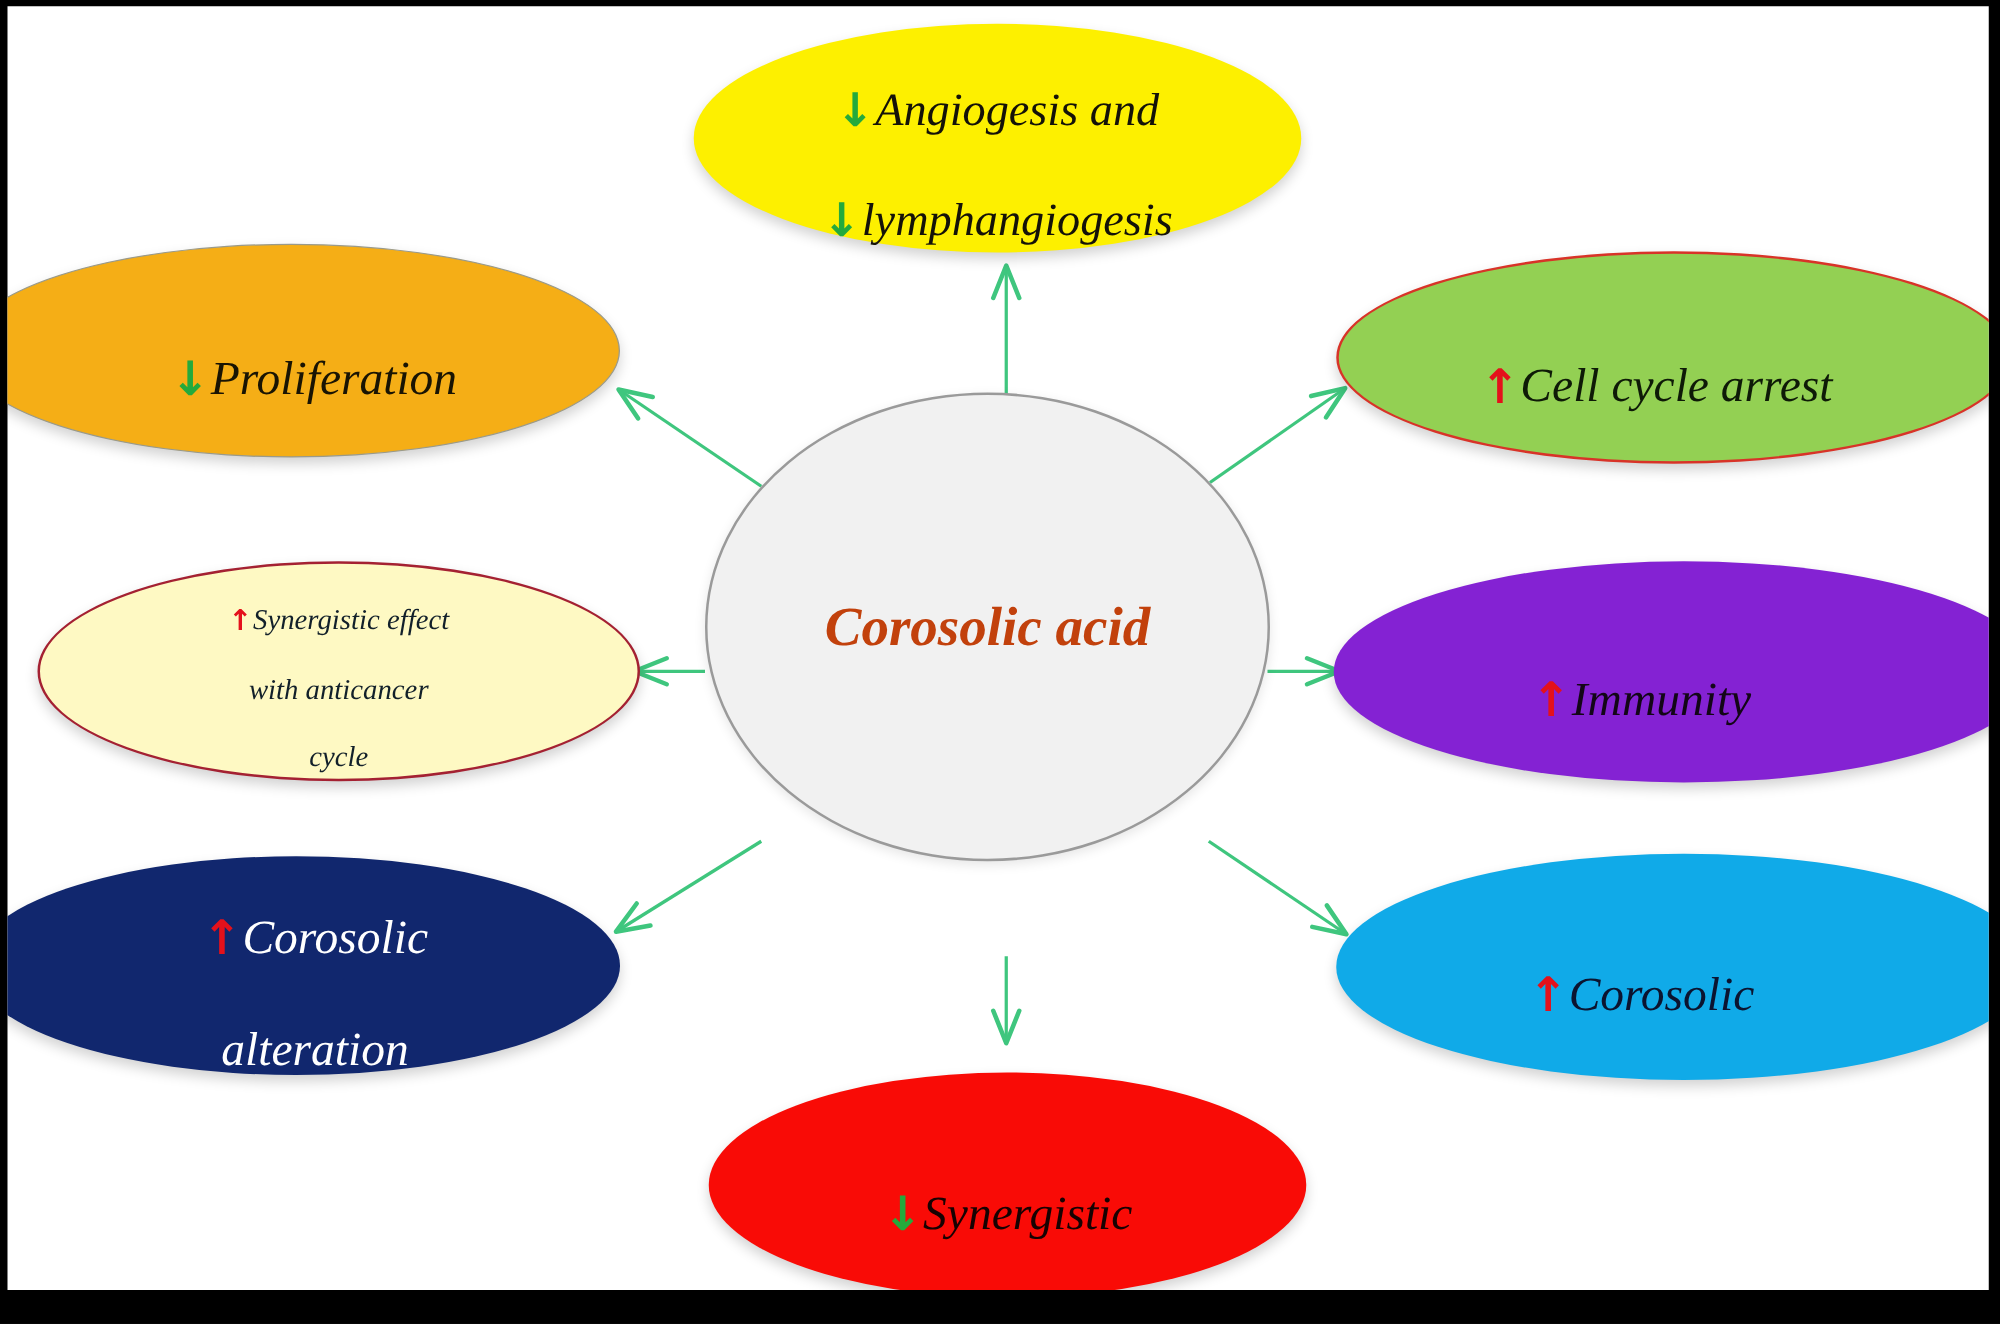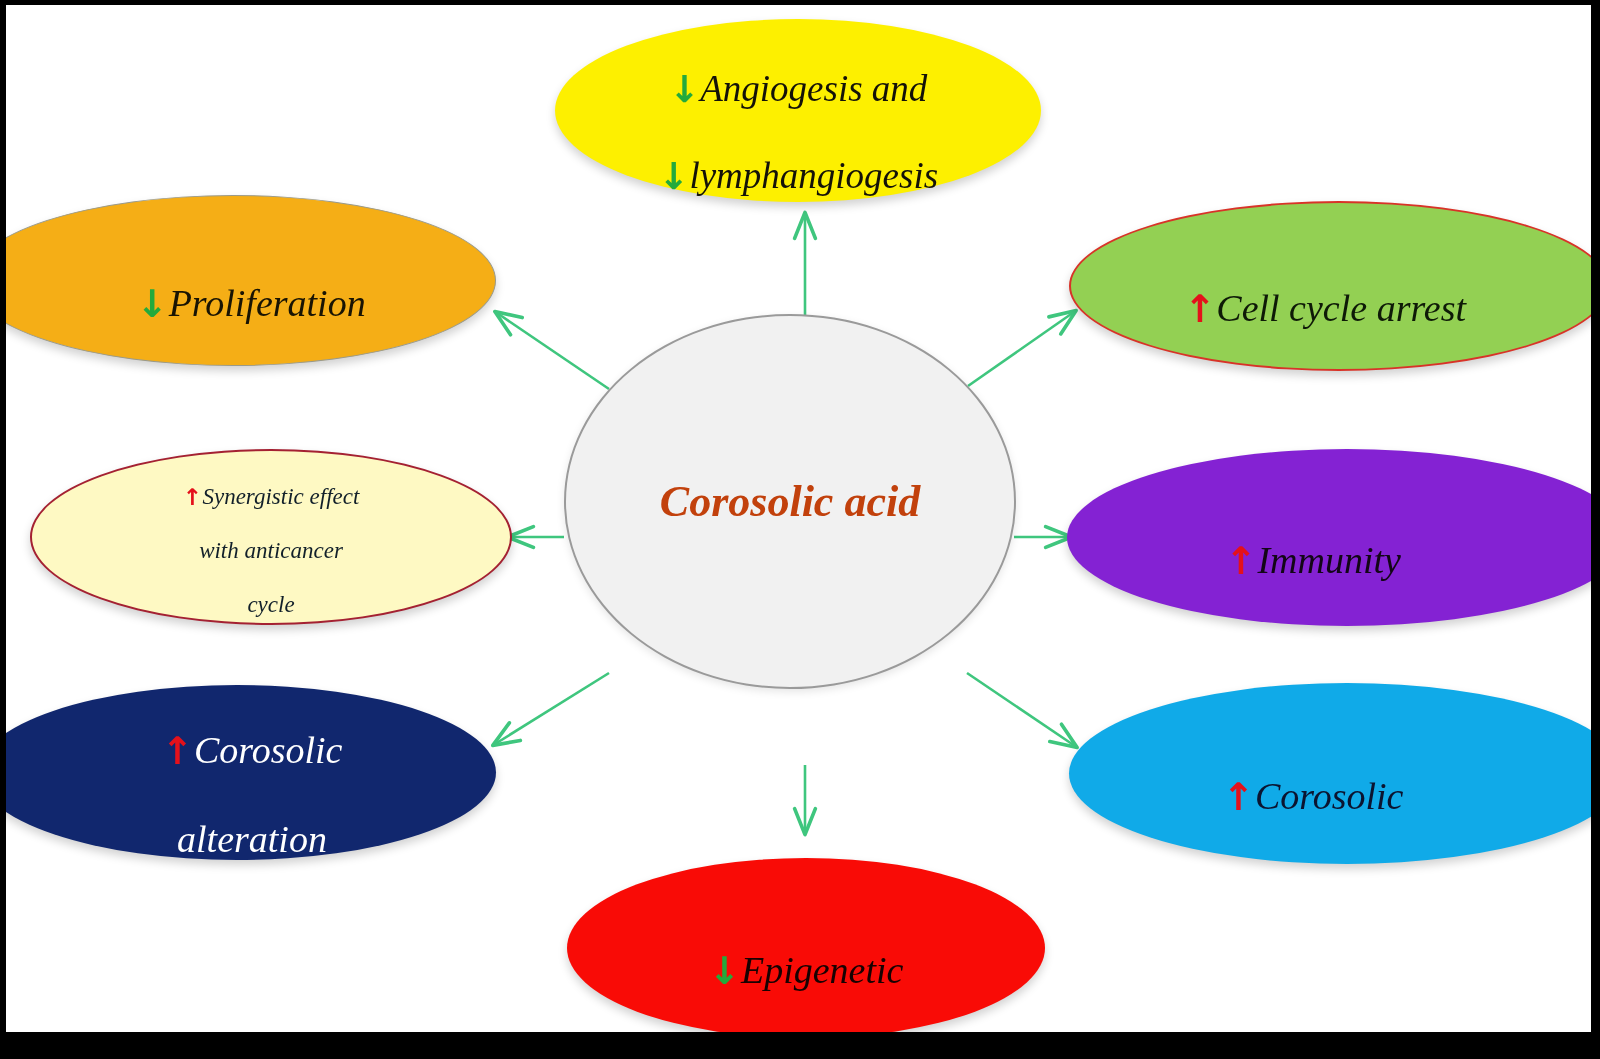--- a/index.html
+++ b/index.html
@@ -166,21 +166,21 @@
     <div class="node ellipse shadowed" style="left:1063px; top:678px; width:556px; height:181px;
                 background:#10aae8; border:none; color:#0b1430; font-size:38px;">
       <span class="node-text" style="padding-right:86px;">
         <span class="arrow-glyph arrow-up">↑</span><span>Corosolic</span>
       </span>
     </div>
 
     <div class="node ellipse shadowed" style="left:561px; top:853px; width:478px; height:180px;
                 background:#f90b06; border:none; color:#170202; font-size:38px;">
       <span class="node-text">
-        <span class="arrow-glyph arrow-down">↓</span><span>Epigenetic</span>
+        <span class="arrow-glyph arrow-down">↓</span><span>Synergistic</span>
       </span>
     </div>
 
     <div id="hub" style="left:558px; top:309px; width:448px; height:371px;">
       <span class="hub-text" style="font-size:44px;">Corosolic acid</span>
     </div>
 
   </div>
 </div>
 

